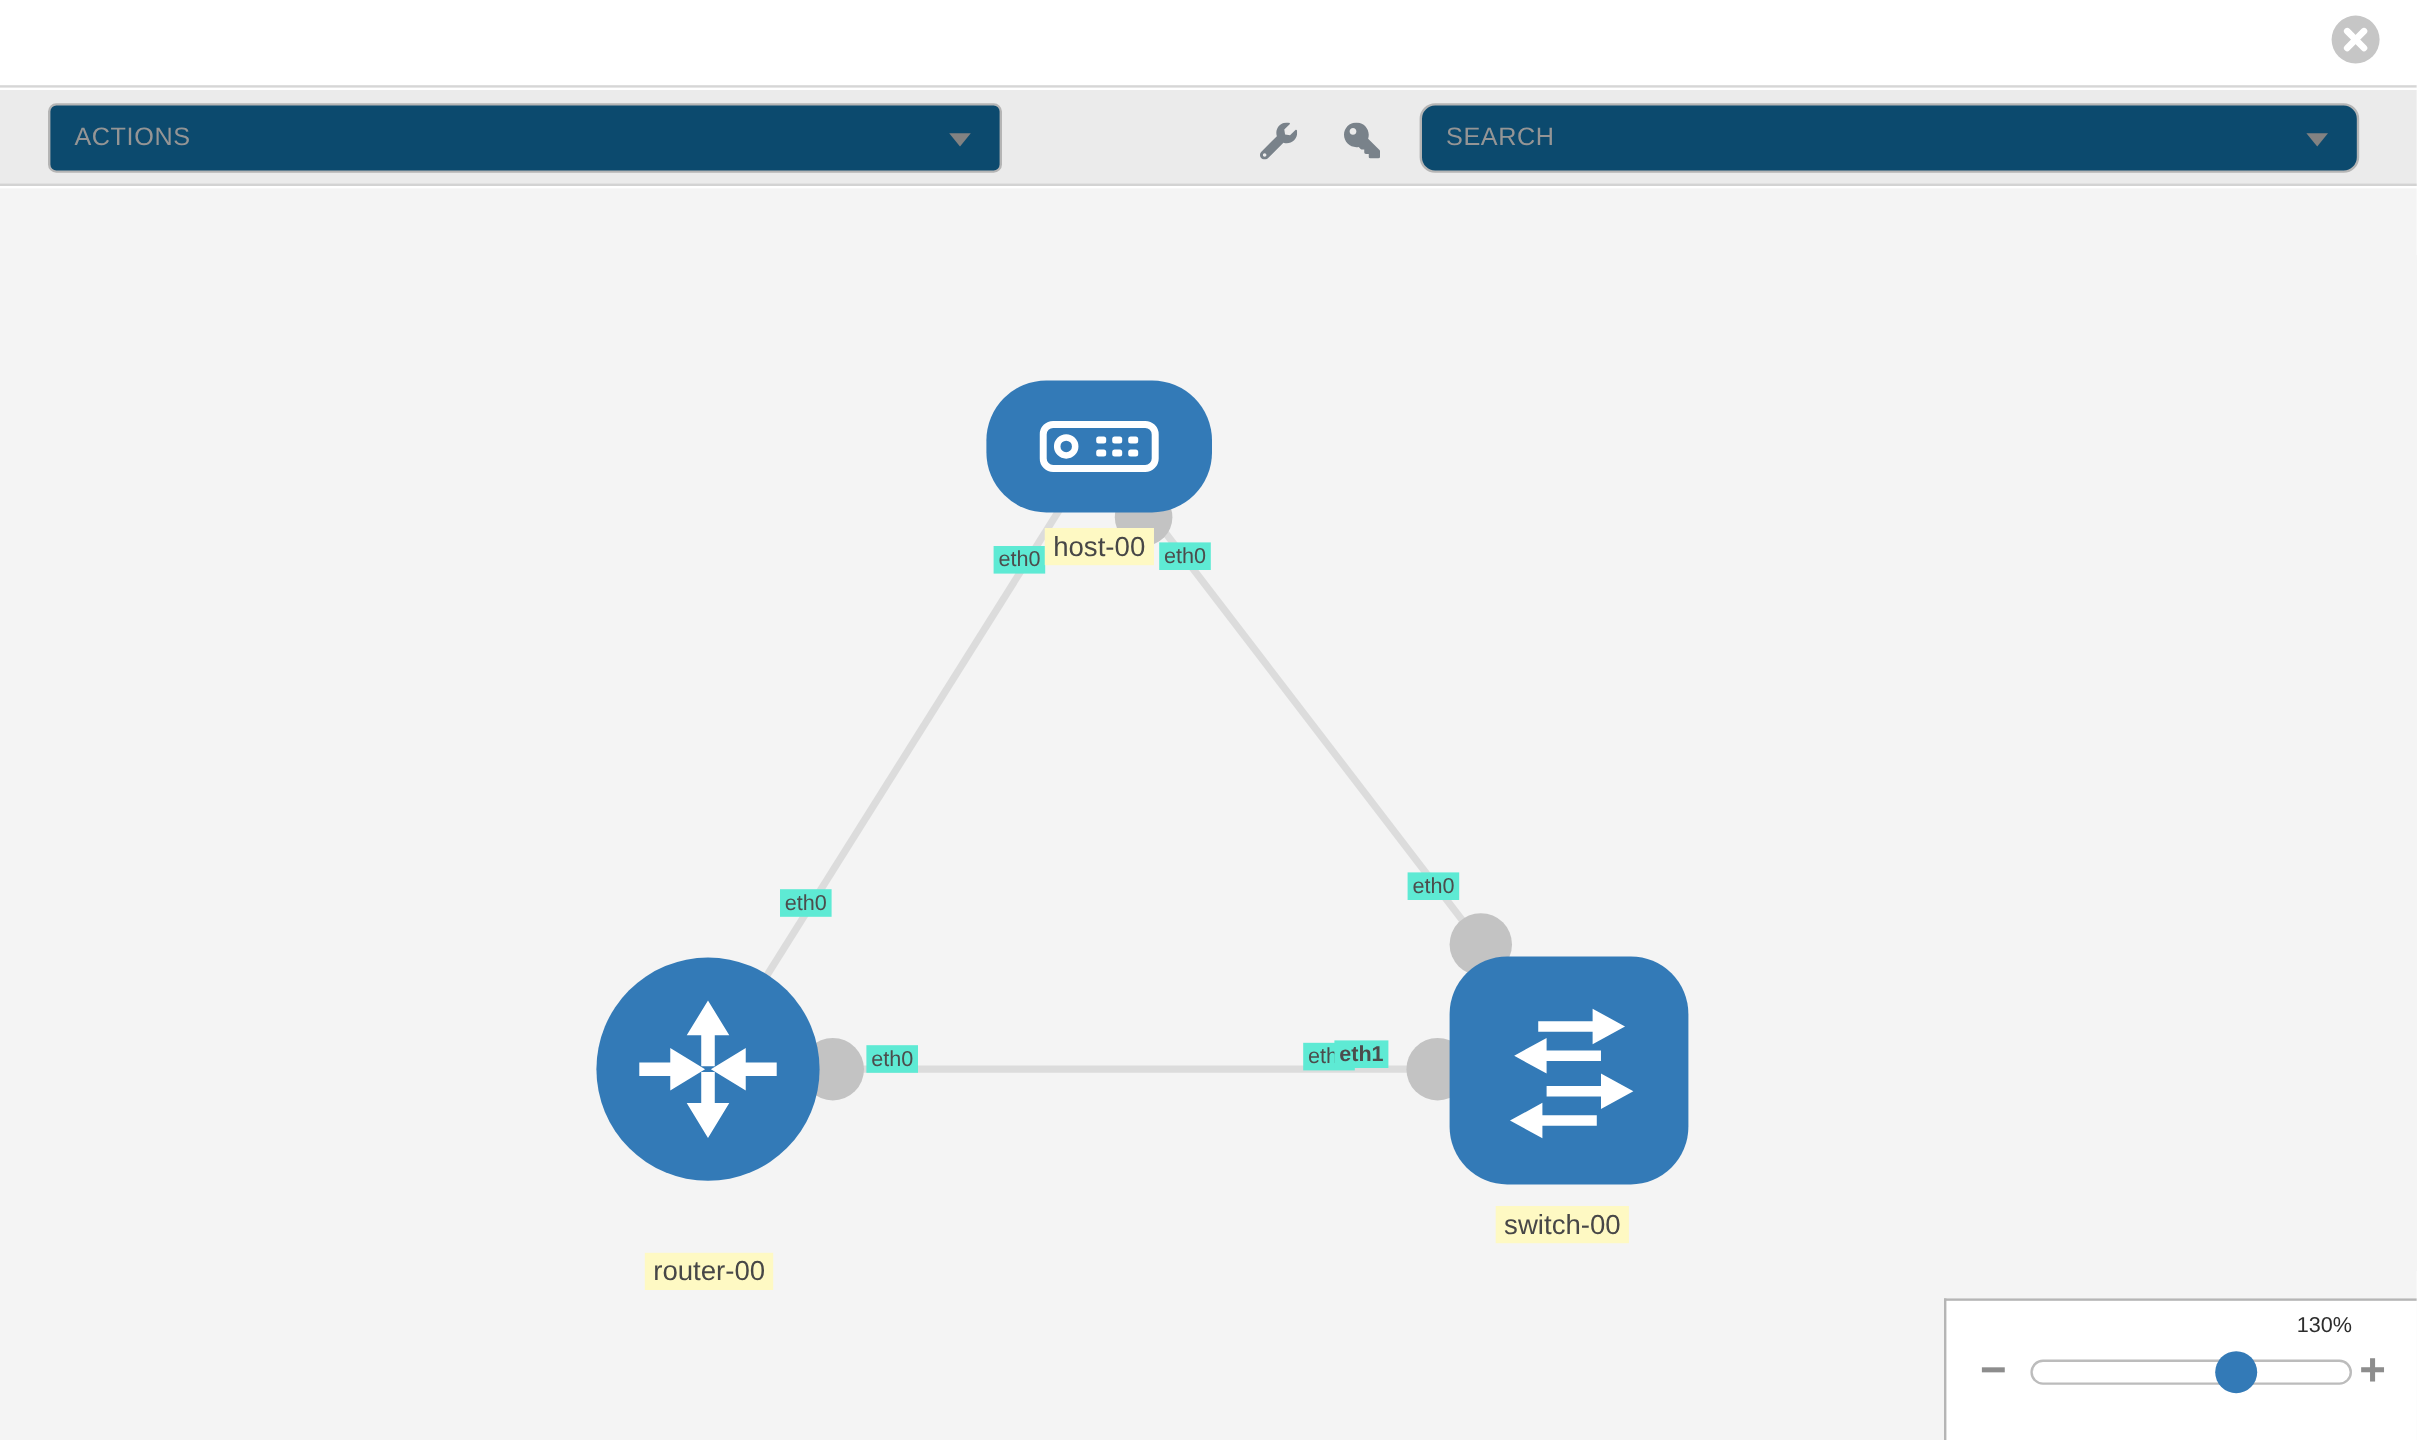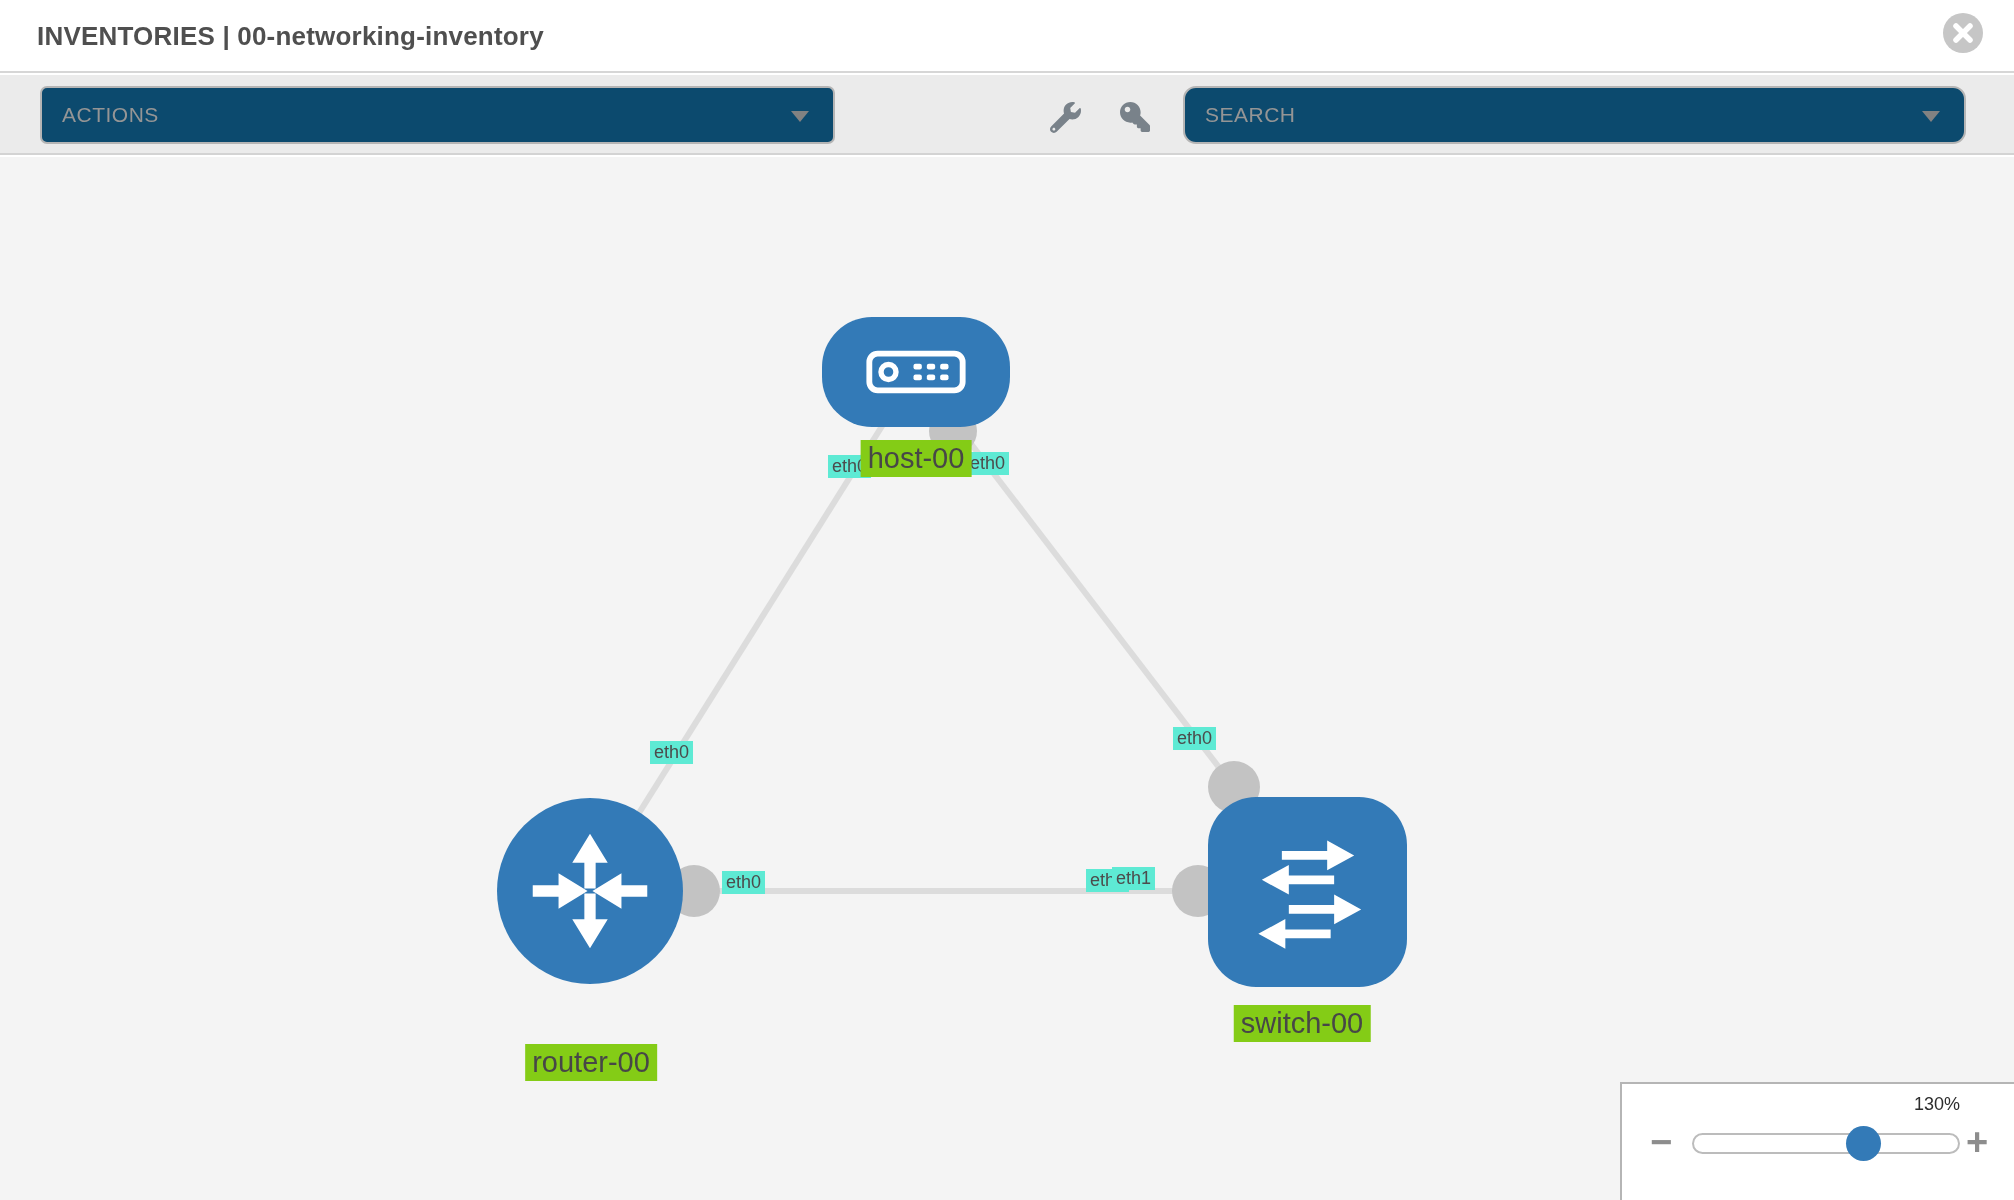--- a/index.html
+++ b/index.html
@@ -61,29 +61,29 @@
   }
   .edges-layer { position: absolute; left: 0; top: 0; width: 2014px; height: 1200px; z-index: 2; }
 
   .node { position: absolute; z-index: 3; background: #337ab7; display: flex; align-items: center; justify-content: center; cursor: pointer; }
   .node-host   { left: 822px;  top: 317px; width: 188px; height: 110px; border-radius: 50px; }
   .node-router { left: 497px;  top: 798px; width: 186px; height: 186px; border-radius: 50%; }
   .node-switch { left: 1208px; top: 797px; width: 199px; height: 190px; border-radius: 48px; }
 
   .node-label {
     position: absolute; z-index: 5; transform: translateX(-50%);
-    background: #84cc16; color: #474747; font-size: 29px;
+    background: #fef9c3; color: #474747; font-size: 23px;
     padding: 2px 7px; white-space: nowrap;
   }
   .edge-label {
     position: absolute; background: #5eead4; color: #4c4c4c;
     font-size: 18px; padding: 1px 4px; white-space: nowrap; z-index: 4;
   }
   .edge-label.back { z-index: 3; }
-  .edge-label.front { z-index: 4; }
+  .edge-label.front { z-index: 4; font-weight: bold; }
 
   
   .zoom-panel {
     position: absolute; left: 1620px; top: 1082px; width: 394px; height: 118px;
     background: #ffffff; border: 2px solid #b5b5b5; border-right: none; border-bottom: none;
     z-index: 20;
   }
   .zoom-level {
     position: absolute; left: 70px; top: 10px; width: 268px; text-align: right;
     font-size: 18px; color: #2d2d2d;
@@ -100,21 +100,20 @@
   }
   .zoom-thumb {
     position: absolute; left: 224px; top: 42px; width: 35px; height: 35px;
     border-radius: 50%; background: #337ab7; cursor: grab;
   }
 </style>
 </head>
 <body>
 
 <div class="header">
-  <div class="header-title">INVENTORIES | 00-networking-inventory</div>
   <div class="close-btn">
     <svg width="22" height="22" viewBox="0 0 22 22">
       <line x1="4" y1="4" x2="18" y2="18" stroke="#ffffff" stroke-width="5.5" stroke-linecap="round"></line>
       <line x1="18" y1="4" x2="4" y2="18" stroke="#ffffff" stroke-width="5.5" stroke-linecap="round"></line>
     </svg>
   </div>
 </div>
 
 <div class="toolbar">
   <div class="select-box actions-box">

